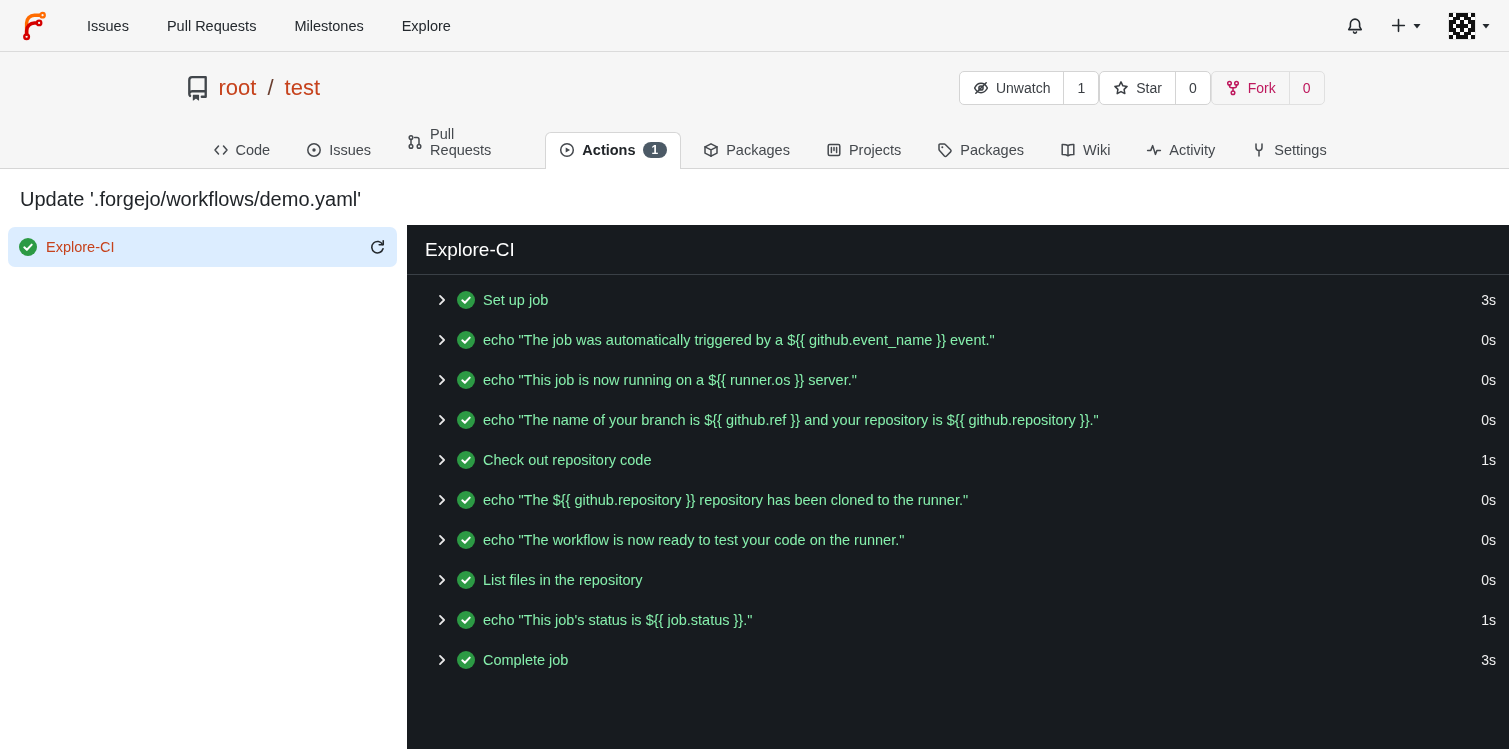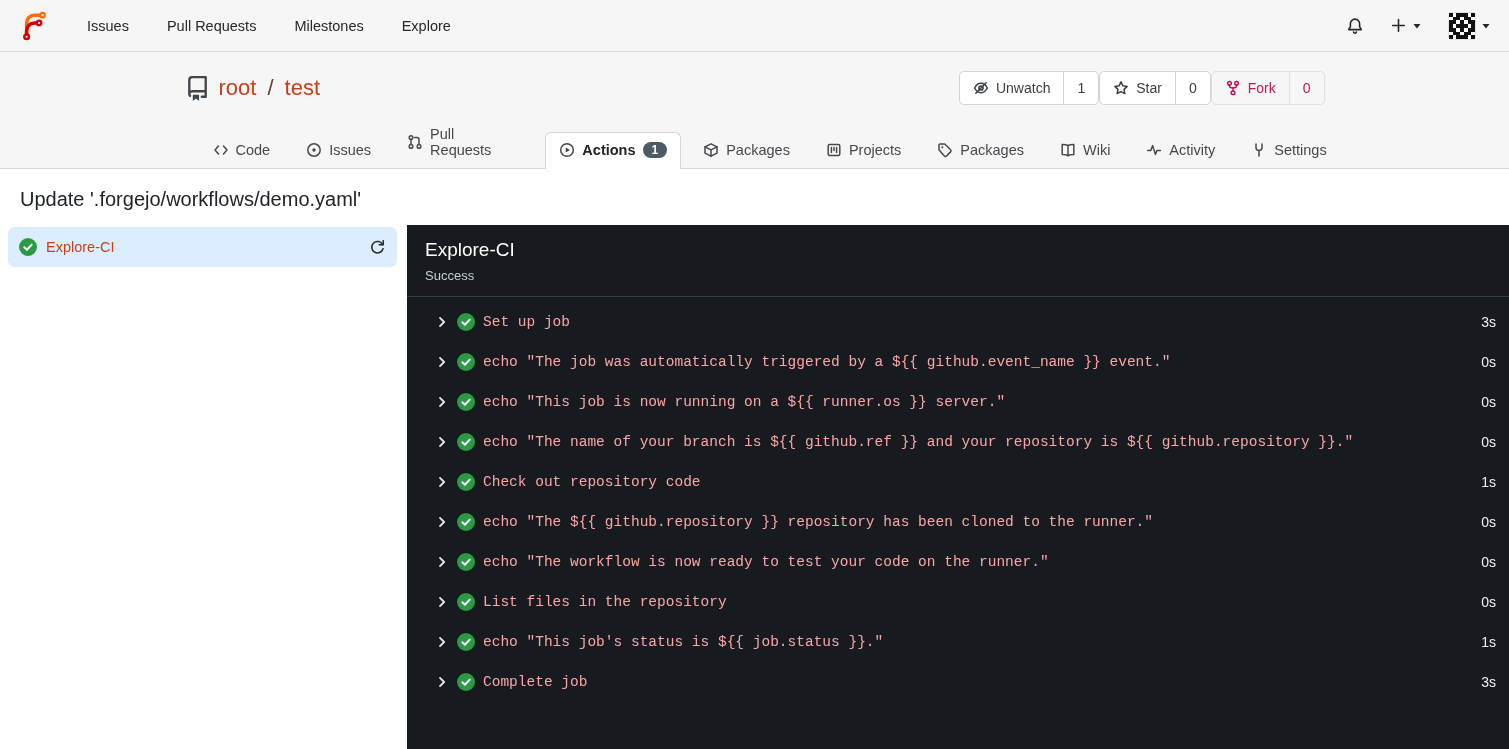--- a/index.html
+++ b/index.html
@@ -66,21 +66,21 @@
   .job-rerun { margin-left:auto; color:#24292e; display:flex; cursor:pointer; }
 
   .log-panel { flex:1; background:#171b1f; color:#f2f2f2; display:flex; flex-direction:column; min-width:0; }
   .log-header { padding:14px 18px 13px; border-bottom:1px solid #3a4046; }
   .log-job-name { font-size:19px; font-weight:500; color:#ffffff; }
   .log-job-status { font-size:13px; color:#c9ced3; margin-top:7px; }
   .steps { padding-top:5px; overflow:hidden; }
   .step-row { display:flex; align-items:center; height:40px; padding:0 13px 0 27px; cursor:pointer; }
   .step-chevron { display:flex; color:#e8e8e8; flex:0 0 auto; }
   .step-check { display:flex; margin:0 8px 0 7px; flex:0 0 auto; }
-  .step-name { font-size:14.5px; color:#fca5a5; white-space:nowrap; overflow:hidden; text-overflow:ellipsis;font-family:Liberation Mono, monospace; }
+  .step-name { font-size:14.5px; color:#86efac; white-space:nowrap; overflow:hidden; text-overflow:ellipsis; }
   .step-duration { margin-left:auto; font-size:14px; color:#f0f0f0; padding-left:12px; }
 
   svg { display:block; }
 </style>
 </head>
 <body>
 
 <nav class="navbar">
   <div class="nav-left">
     <a class="logo">
@@ -320,21 +320,20 @@
           <svg viewBox="0 0 16 16" width="17" height="17" fill="none" stroke="currentColor" stroke-width="1.5" stroke-linecap="round" stroke-linejoin="round">
             <path d="M13.2 9.2 A5.4 5.4 0 1 1 12.8 5.2"></path>
             <path d="M13.4 1.6 v3.8 h-3.8"></path>
           </svg>
         </span>
       </div>
     </aside>
     <section class="log-panel">
       <div class="log-header">
         <div class="log-job-name">Explore-CI</div>
-        <div class="log-job-status">Success</div>
       </div>
       <div class="steps" id="steps">
           <div class="step-row">
             <span class="step-chevron">
               <svg viewBox="0 0 16 16" width="16" height="16" fill="none" stroke="currentColor" stroke-width="1.5" stroke-linecap="round" stroke-linejoin="round">
                 <path d="M6 3.9 10.1 8 6 12.1" stroke-width="1.8"></path>
               </svg>
             </span>
             <span class="step-check">
               <svg viewBox="0 0 16 16" width="18" height="18">

